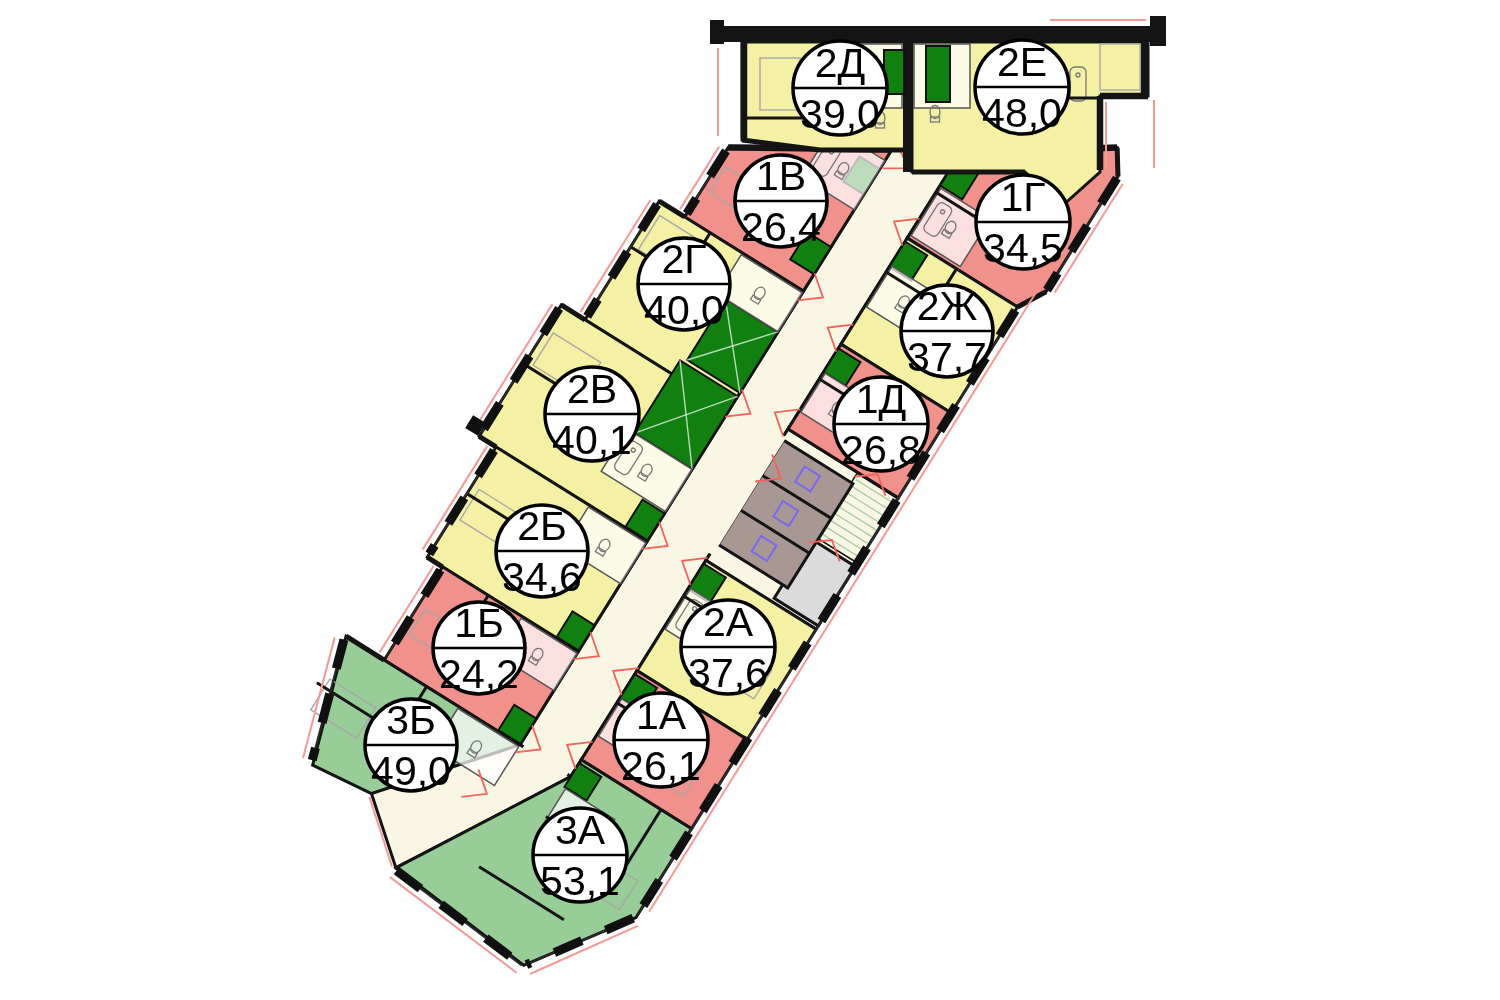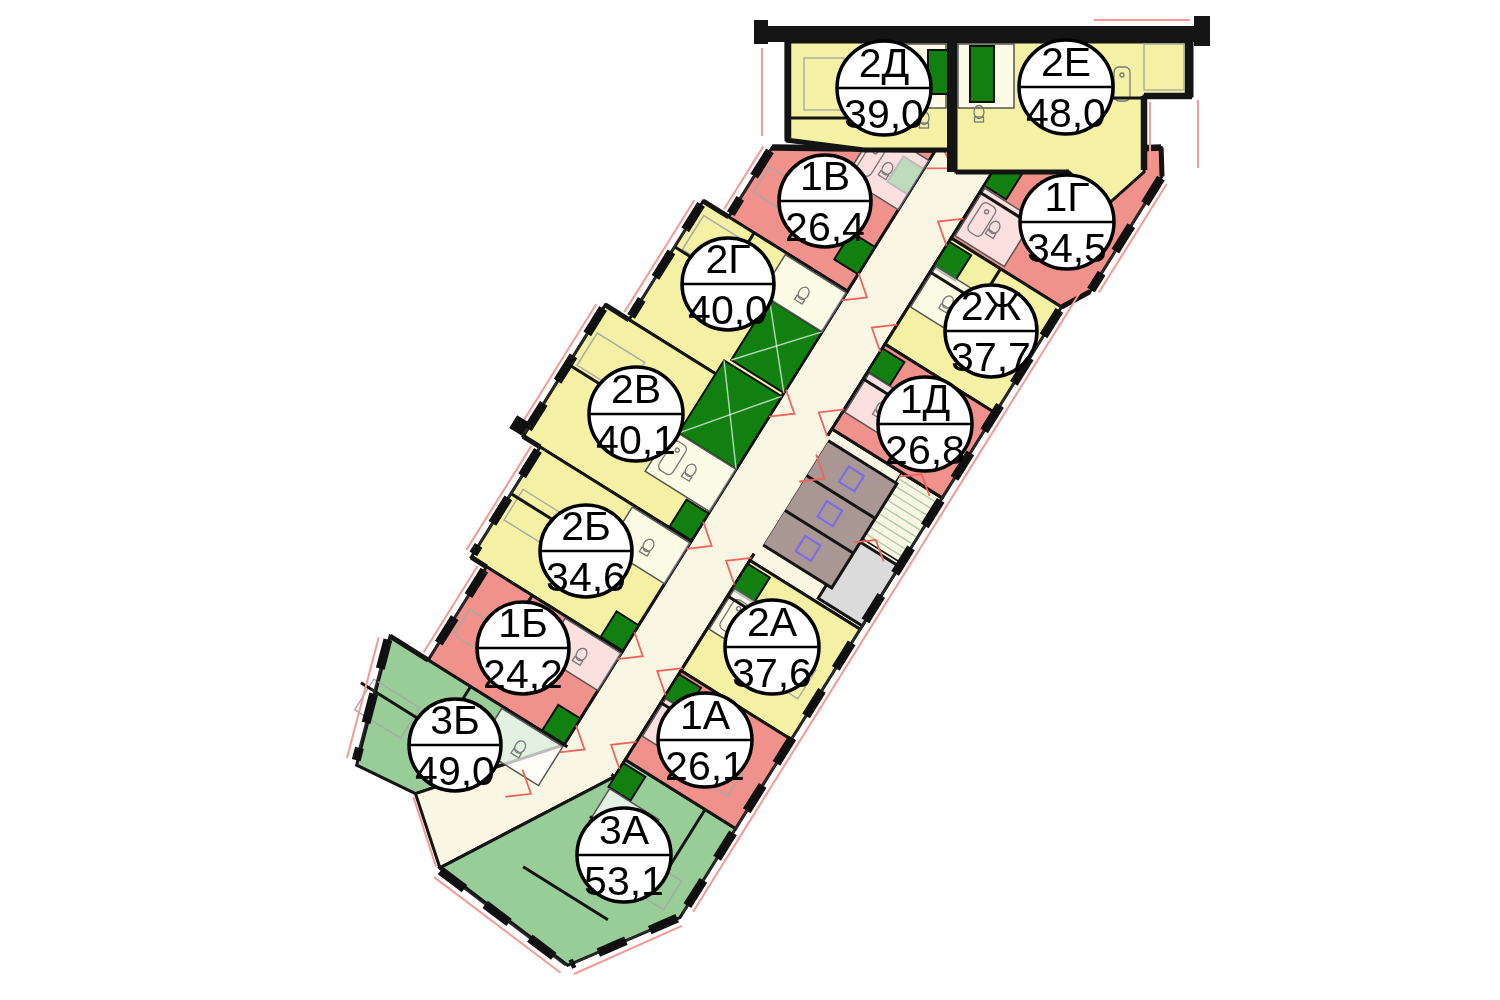--- a/index.html
+++ b/index.html
@@ -1,16 +1,16 @@
 <!DOCTYPE html>
 <html><head>
 <meta charset="utf-8">
 <style>
   html,body{margin:0;padding:0;background:#ffffff;}
-  .stage{position:relative;width:1227px;height:1000px;background:#fff;overflow:hidden;margin-left:44px;}
+  .stage{position:relative;width:1227px;height:1000px;background:#fff;overflow:hidden;}
   svg{display:block;}
   .apt{stroke:#141414;stroke-width:3;stroke-linejoin:miter;}
   .thin{stroke:#141414;stroke-width:1.6;fill:none;}
   .wall4{stroke:#141414;stroke-width:5;fill:none;stroke-linecap:butt;}
   .wall6{stroke:#141414;stroke-width:6.5;fill:none;stroke-linecap:butt;}
   .win{stroke:#2a2a2a;stroke-width:2;fill:none;}
   .chunk{stroke:#101010;stroke-width:9;fill:none;stroke-dasharray:30 26;}
   .redline{stroke:#F59A93;stroke-width:2;fill:none;}
   .door{stroke:#F2635A;stroke-width:1.8;fill:none;}
   .shaft{fill:#118011;stroke:#101010;stroke-width:2;}

